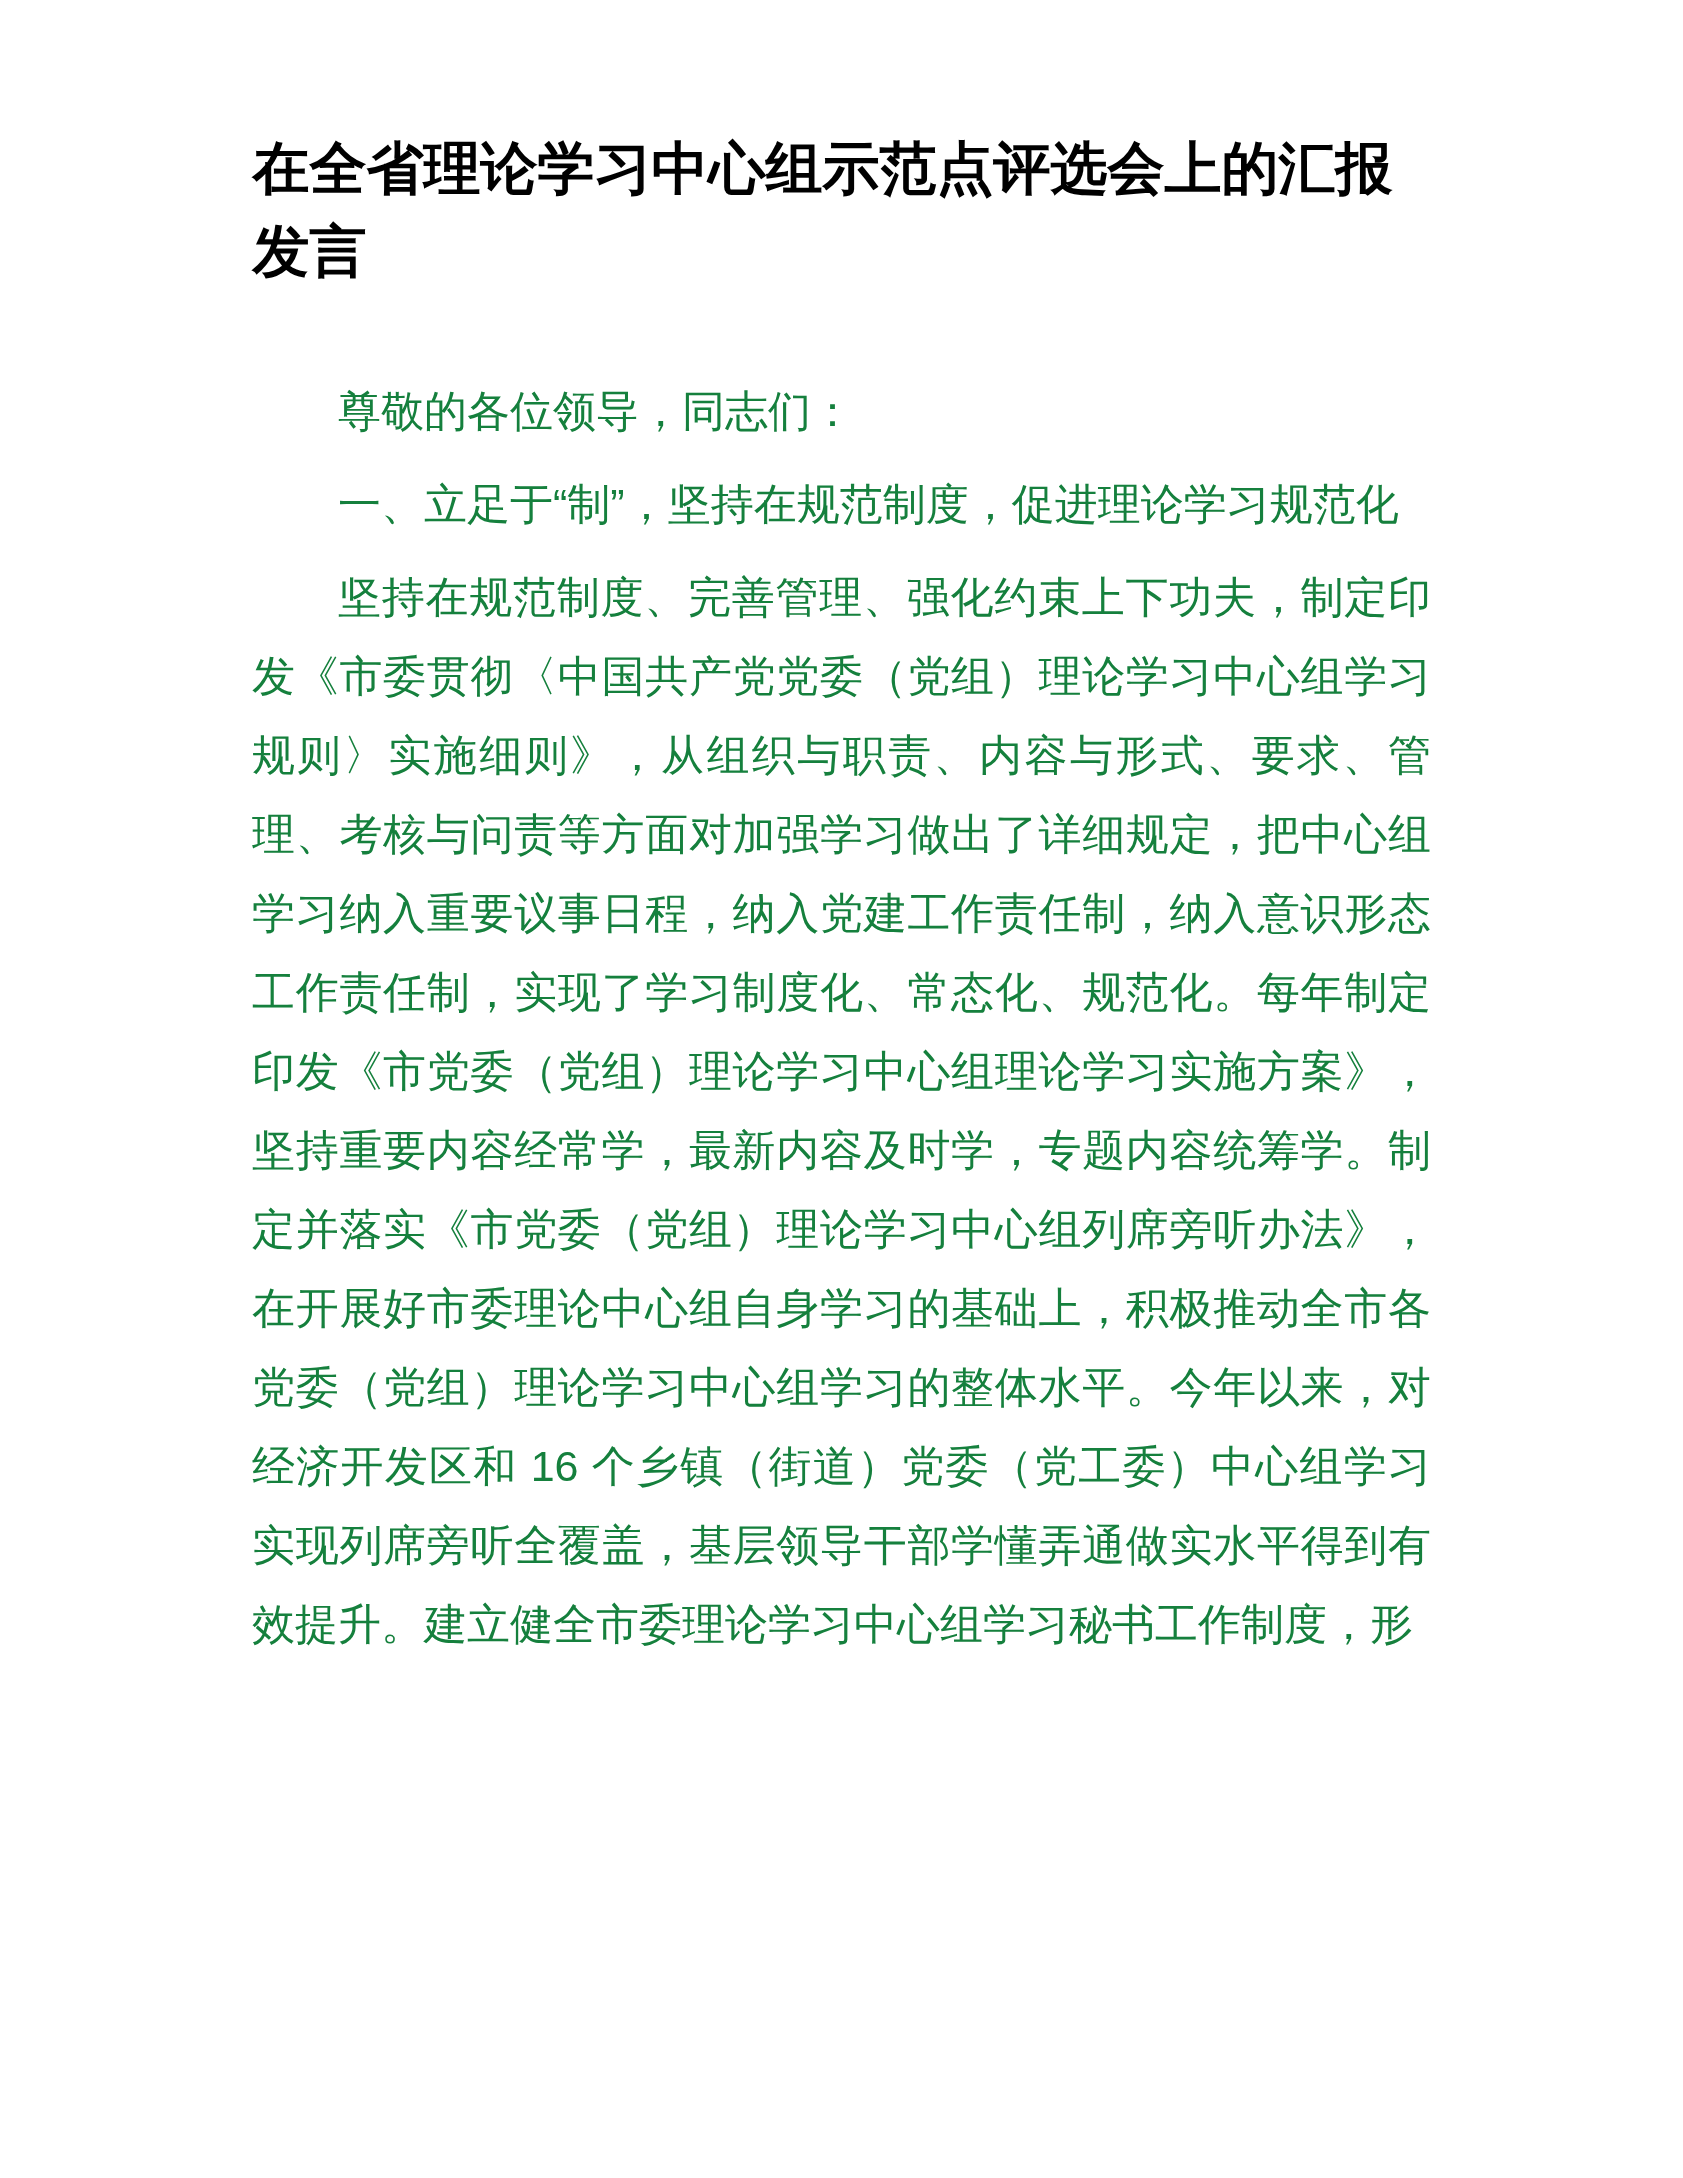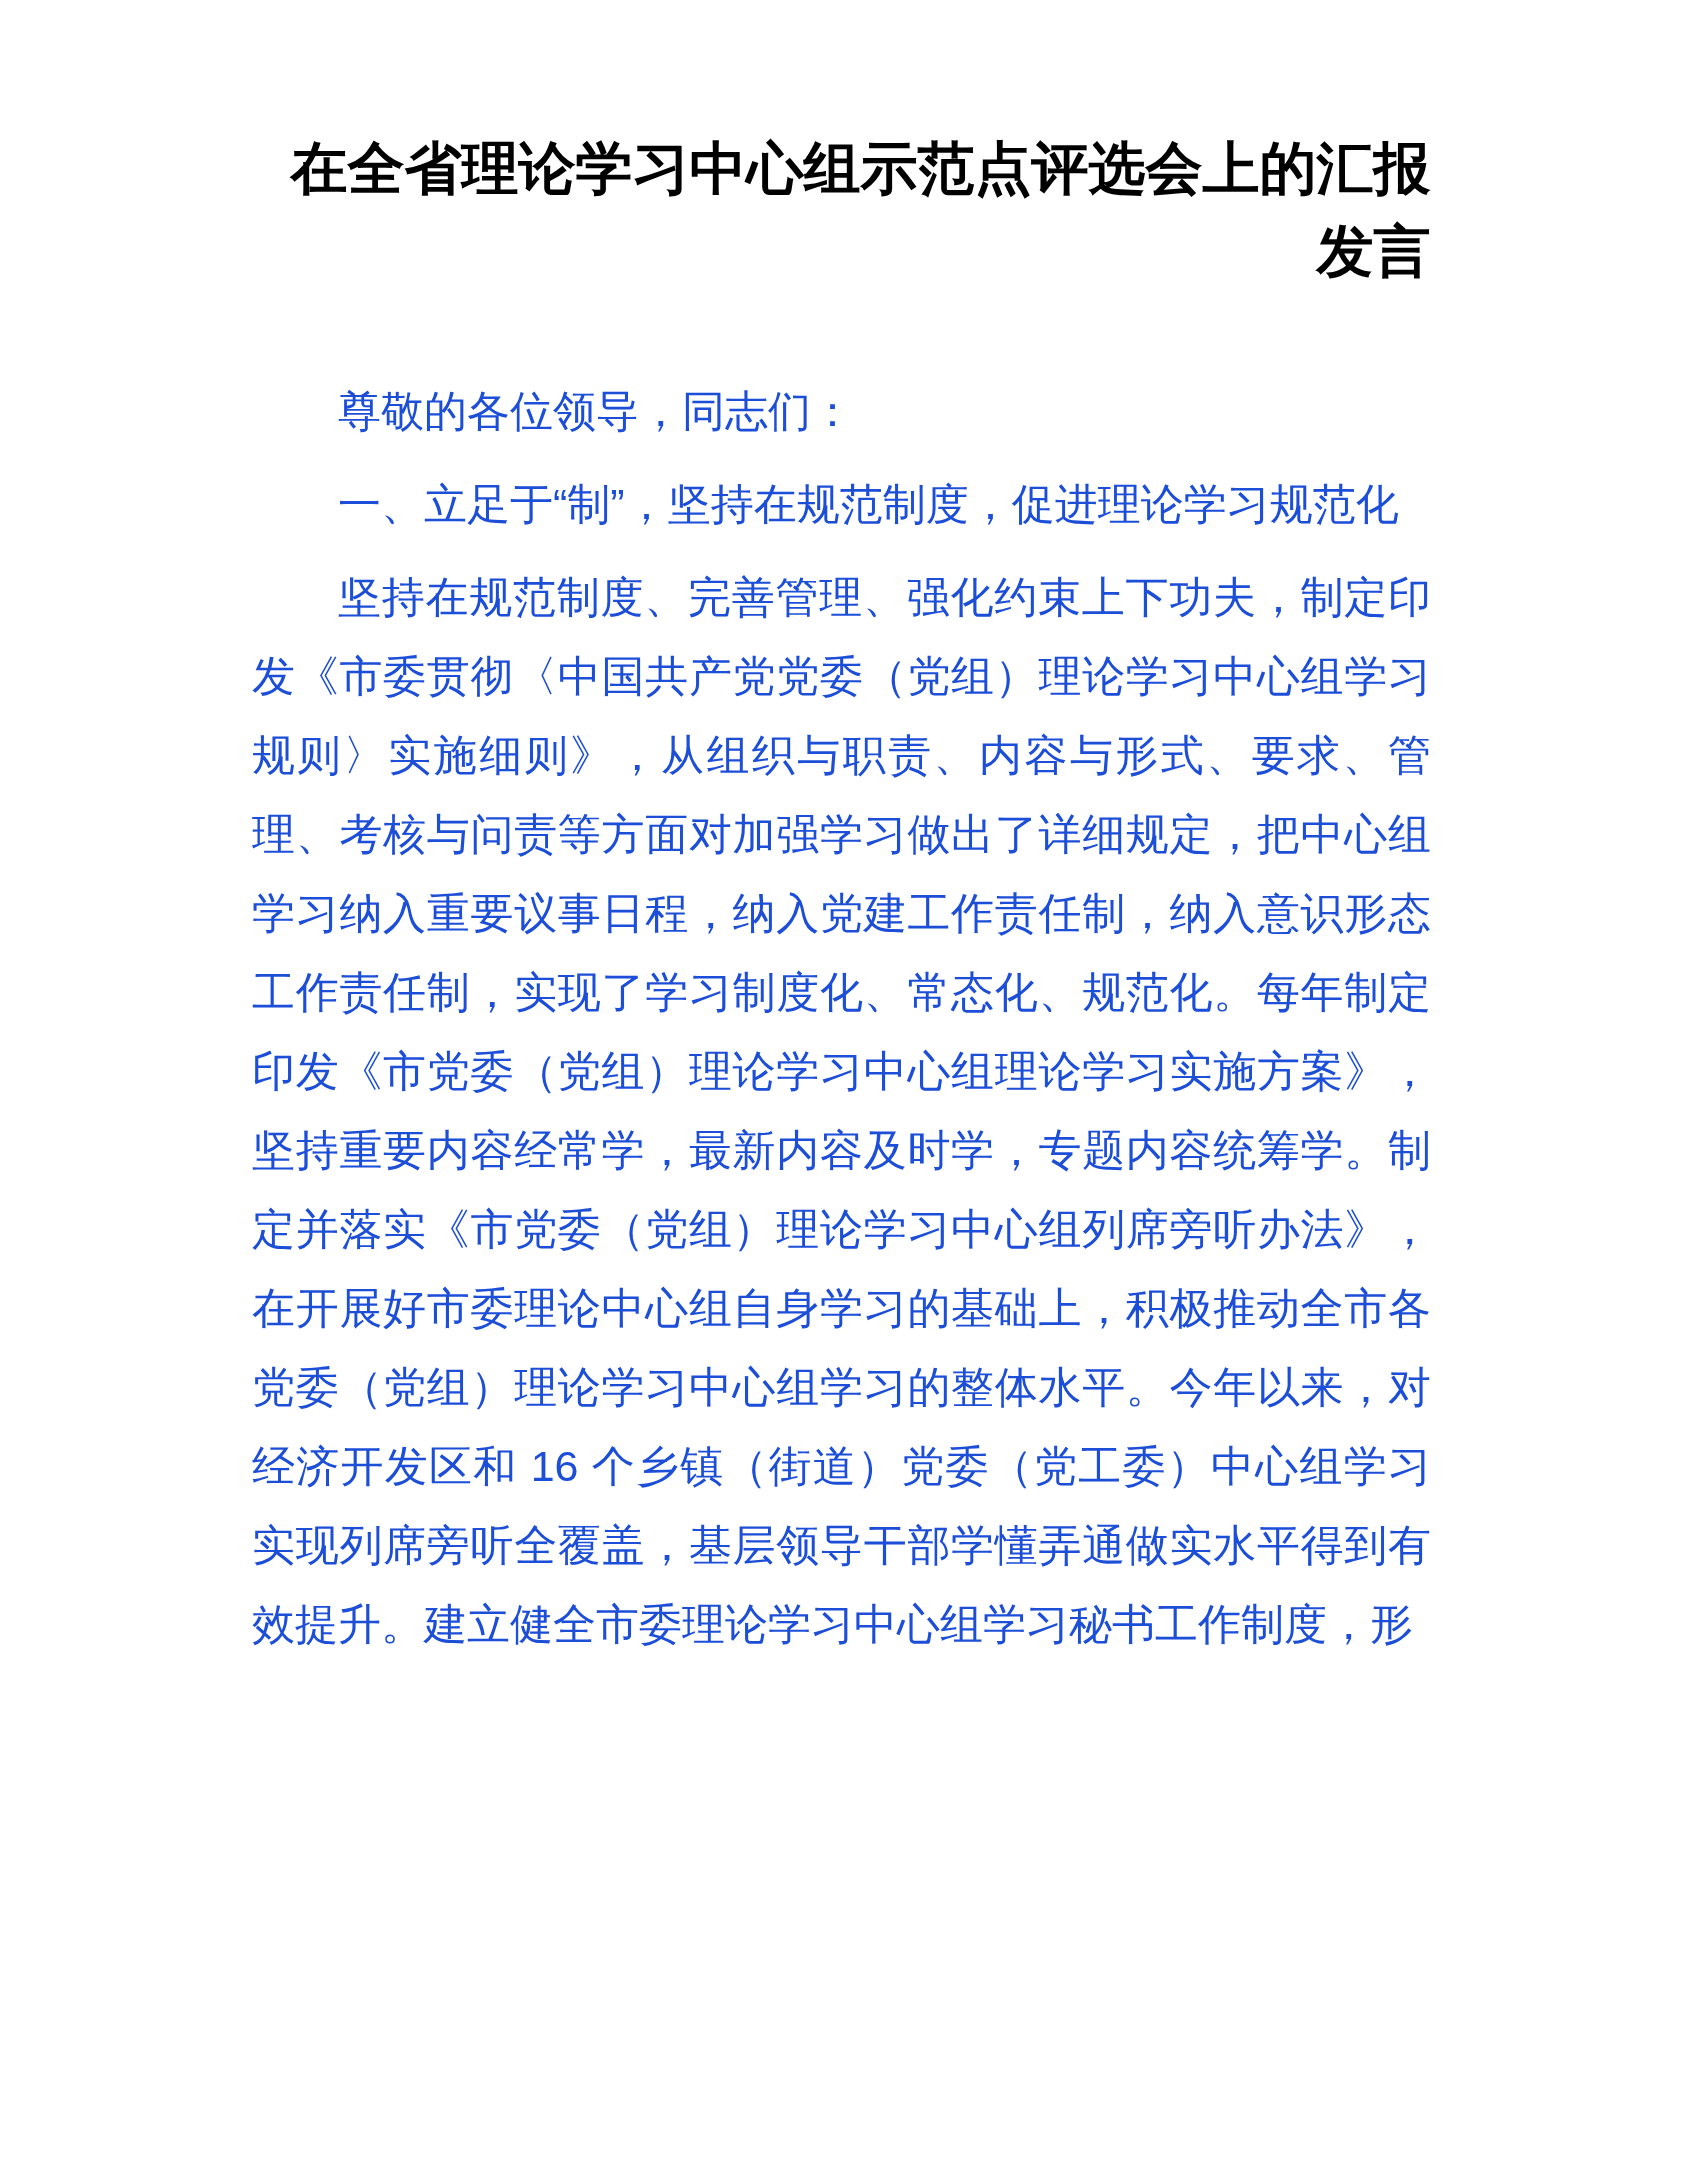--- a/index.html
+++ b/index.html
@@ -21,34 +21,34 @@
   }
   .content {
     padding: 127px 252px 0 252px; 
   }
   .doc-title {
     margin: 0 auto 79px auto;
     max-width: 1178px;
     font-size: 57px;
     font-weight: 700;
     line-height: 83px;
-    text-align: right;
+    text-align: left;
     letter-spacing: 0;
     color: #000000;
   }
   .para {
     margin: 0 0 14px 0;
     font-size: 43px;
     line-height: 79px;
     text-align: justify;
     text-justify: inter-character;
     text-align-last: left;
     text-indent: 2em;
     word-break: break-all;
-    color: #1d4ed8;
+    color: #15803d;
   }
   .para.heading {
     text-align: left;
   }
 </style>
 </head>
 <body>
 
 <div class="page">
   <div class="content">

